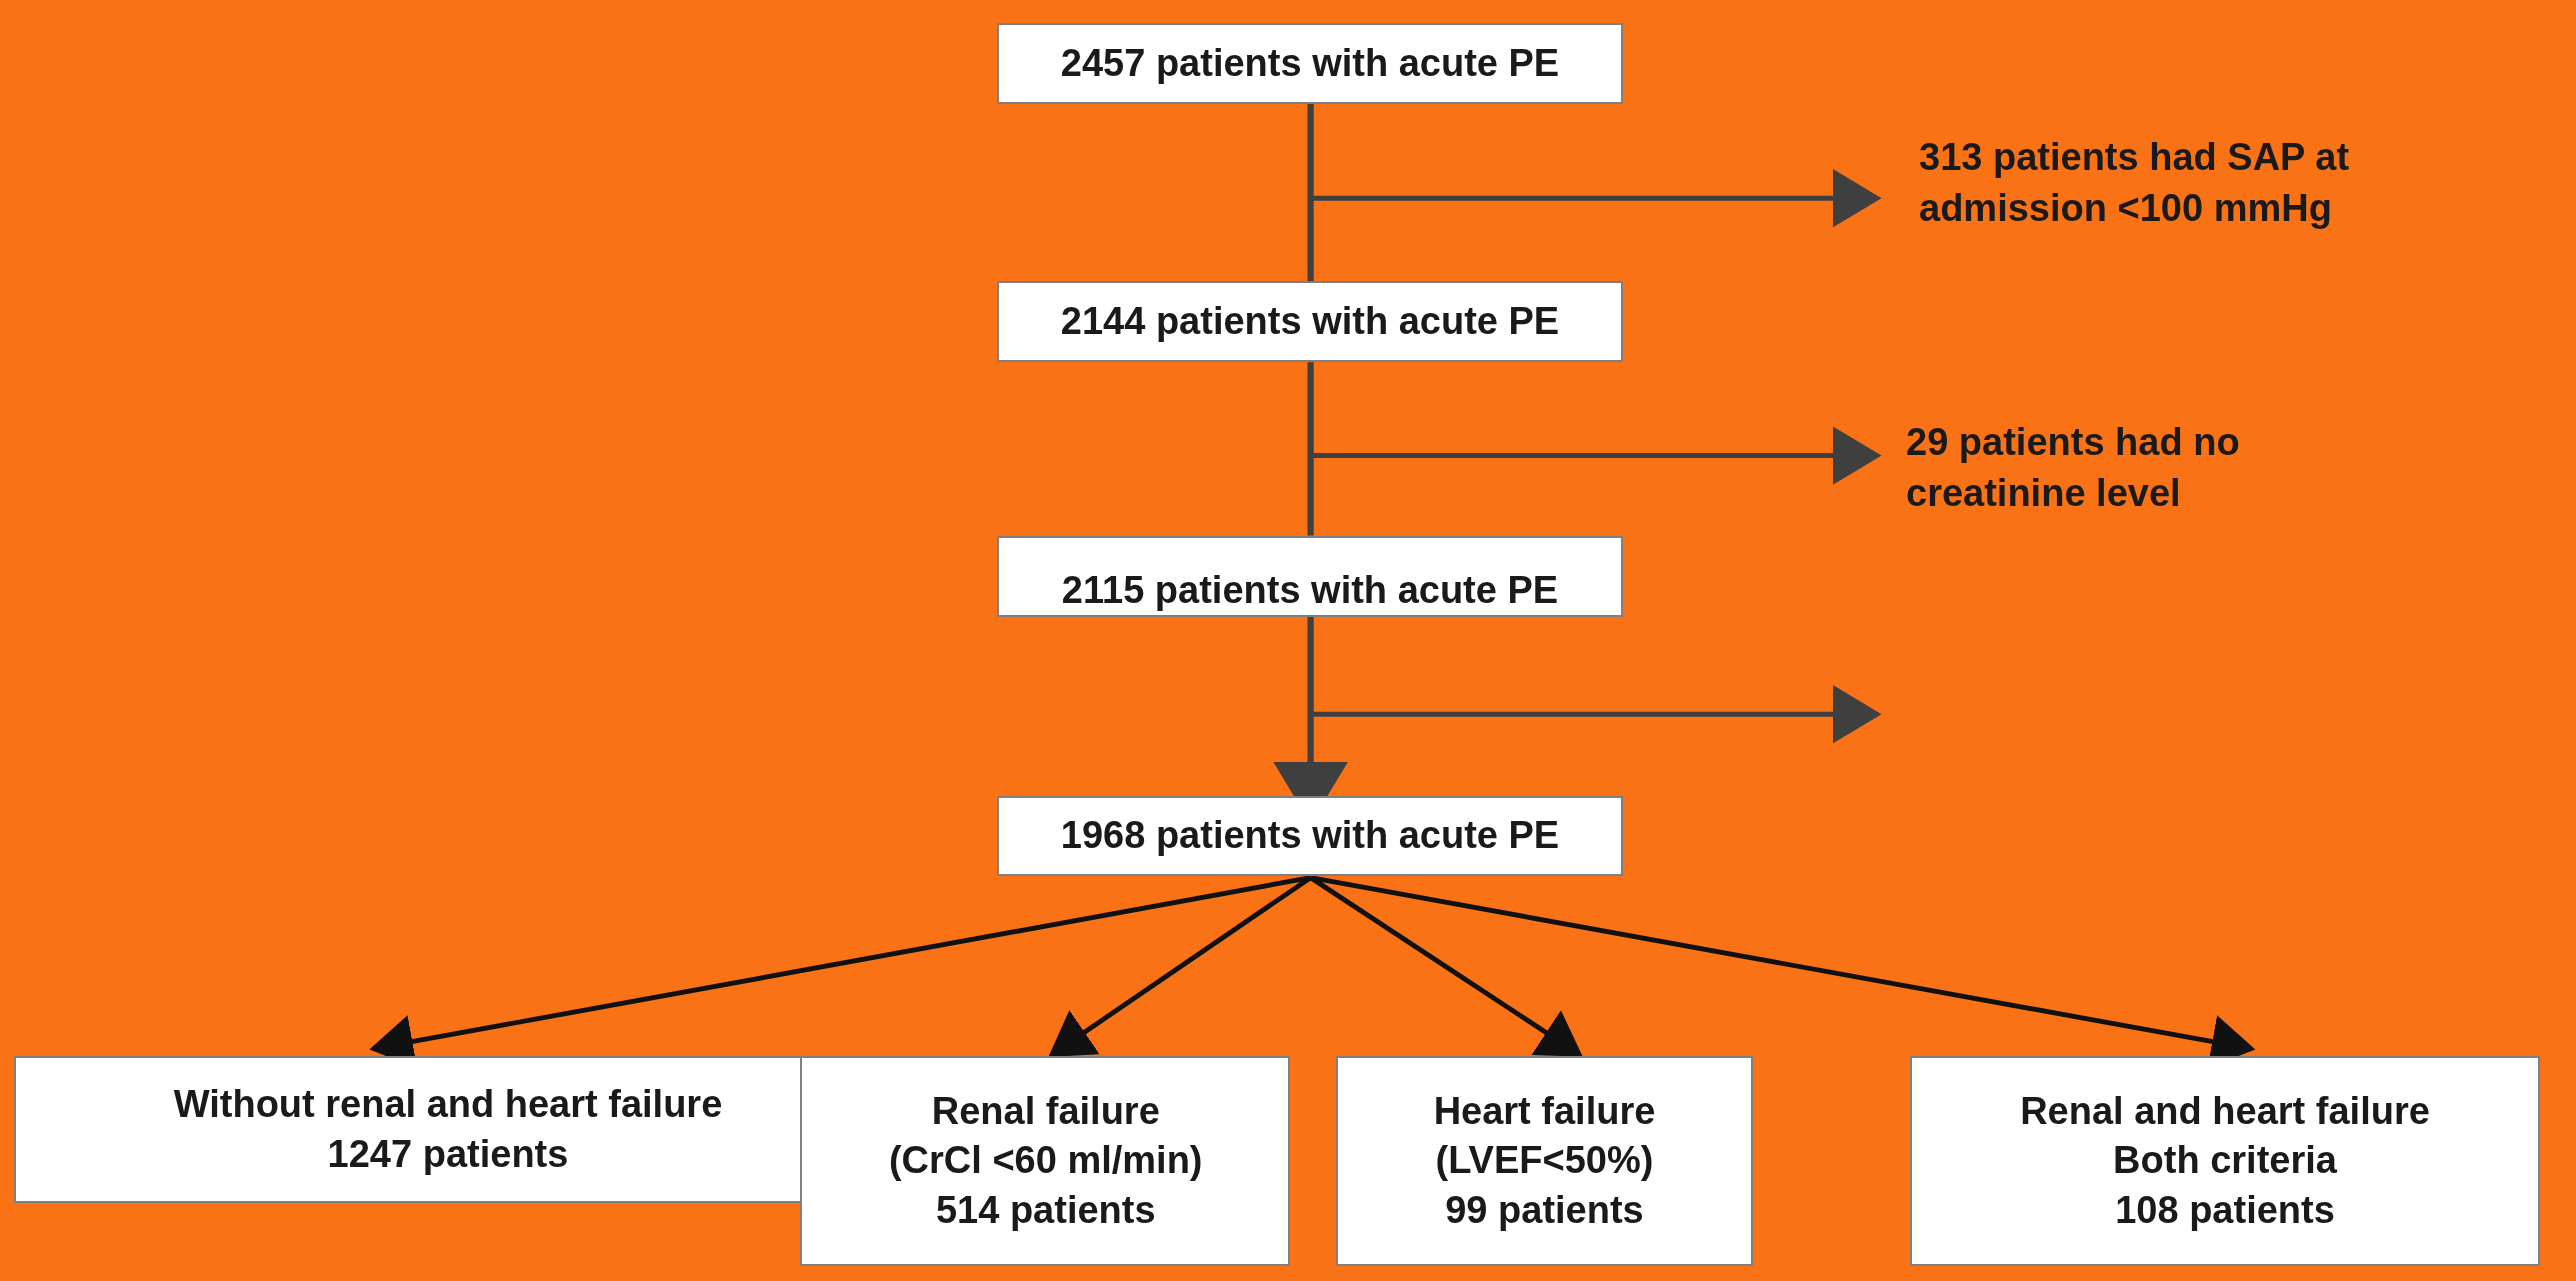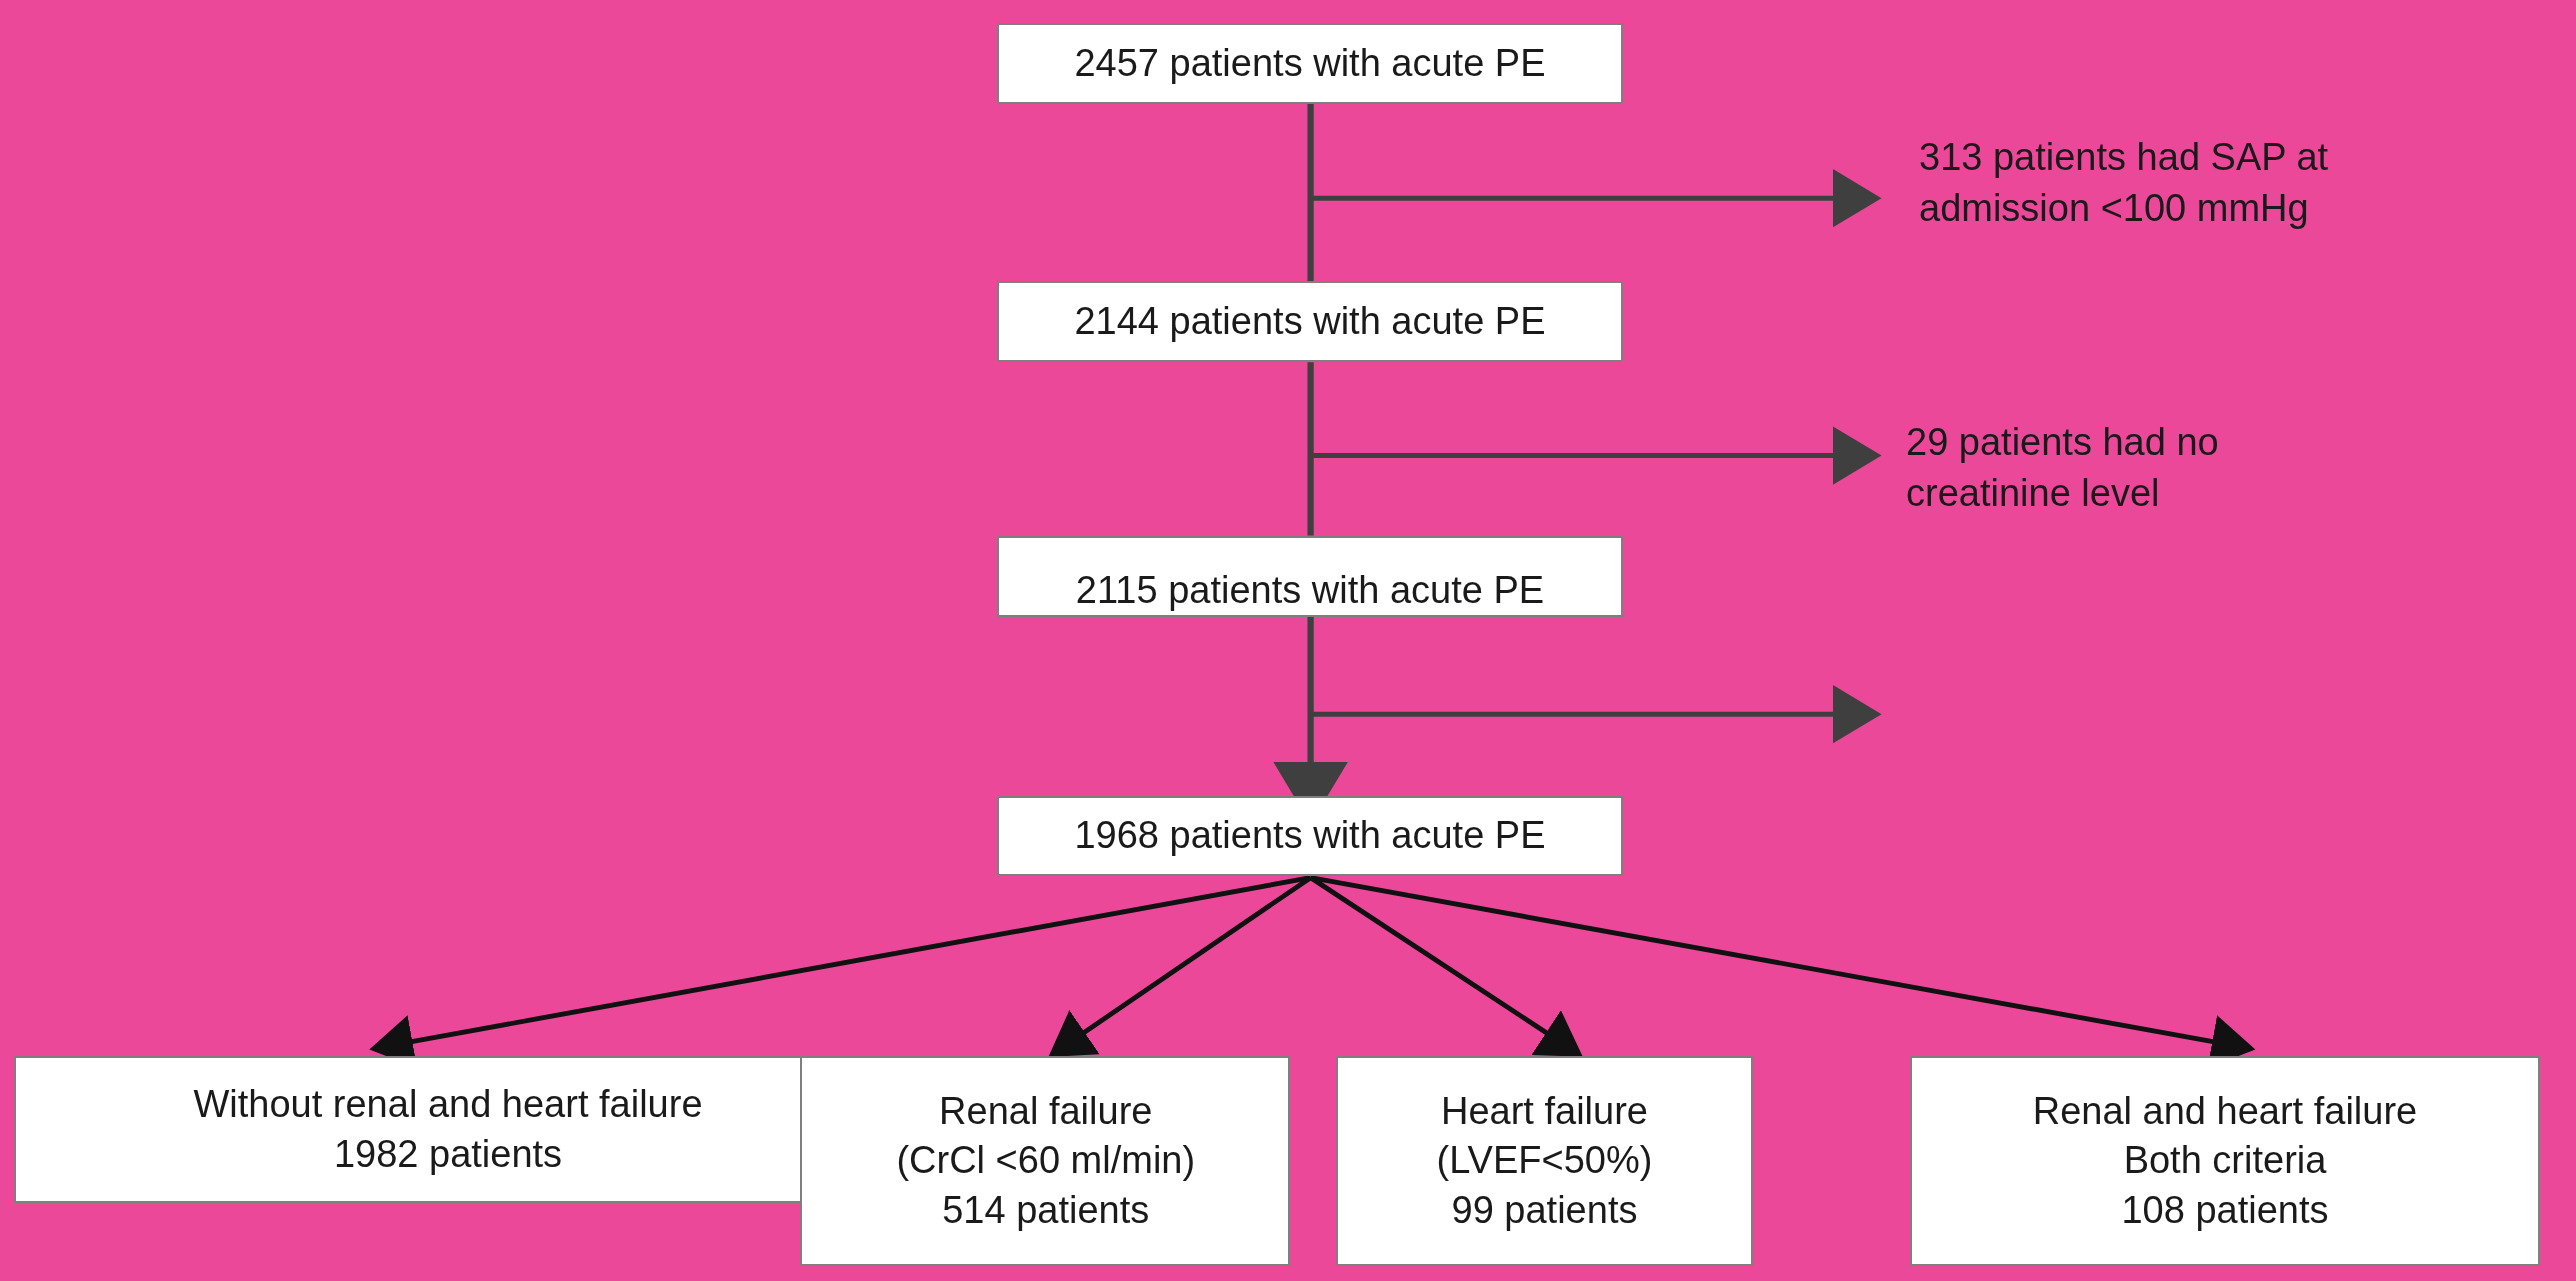--- a/index.html
+++ b/index.html
@@ -4,23 +4,24 @@
 <style>
   html, body {
     margin: 0;
     padding: 0;
     background: #ffffff;
   }
   #page {
     position: relative;
     width: 2576px;
     height: 1281px;
-    background: #ec4899;
+    background: #f97316;
     font-family: "Liberation Sans", sans-serif;
     overflow: hidden;
+    font-weight: bold;
   }
   #connectors {
     position: absolute;
     left: 0;
     top: 0;
     width: 2576px;
     height: 1281px;
     pointer-events: none;
   }
   .node {
@@ -122,21 +123,21 @@
   </div>
 
   <div class="annotation" id="ann-creatinine">
     <span class="line">29 patients had no</span>
     <span class="line">creatinine level</span>
   </div>
 
 
   <div class="node leaf-node" id="node-none">
     <span class="line">Without renal and heart failure</span>
-    <span class="line">1982 patients</span>
+    <span class="line">1247 patients</span>
   </div>
 
   <div class="node leaf-node" id="node-renal">
     <span class="line">Renal failure</span>
     <span class="line">(CrCl &lt;60 ml/min)</span>
     <span class="line">514 patients</span>
   </div>
 
   <div class="node leaf-node" id="node-heart">
     <span class="line">Heart failure</span>

